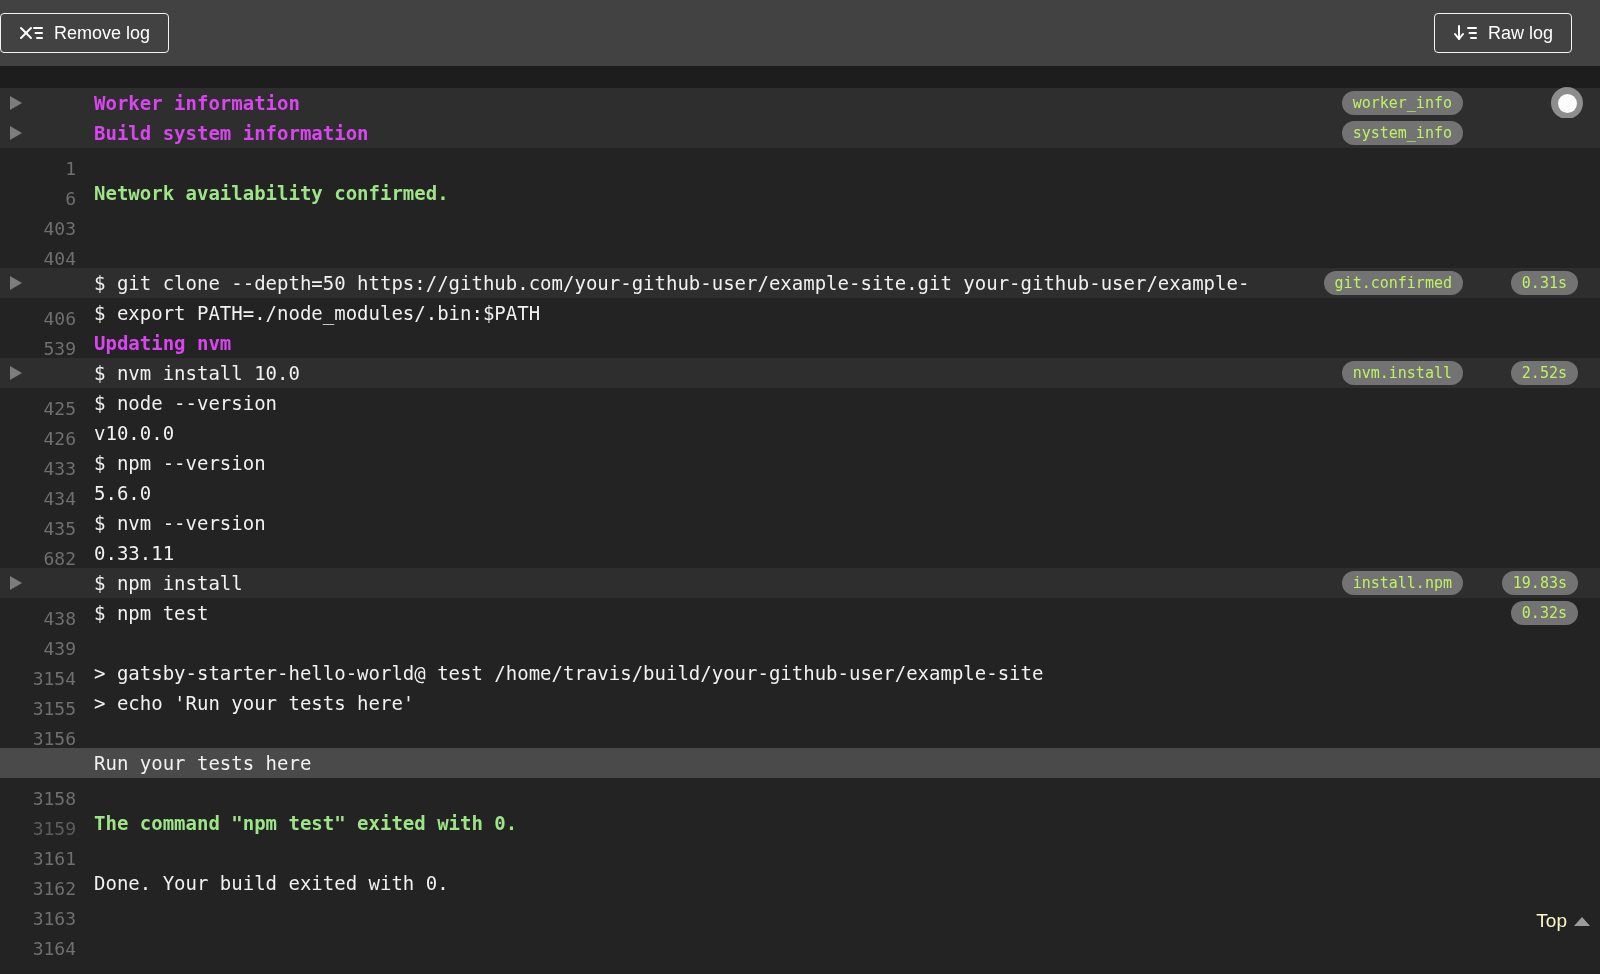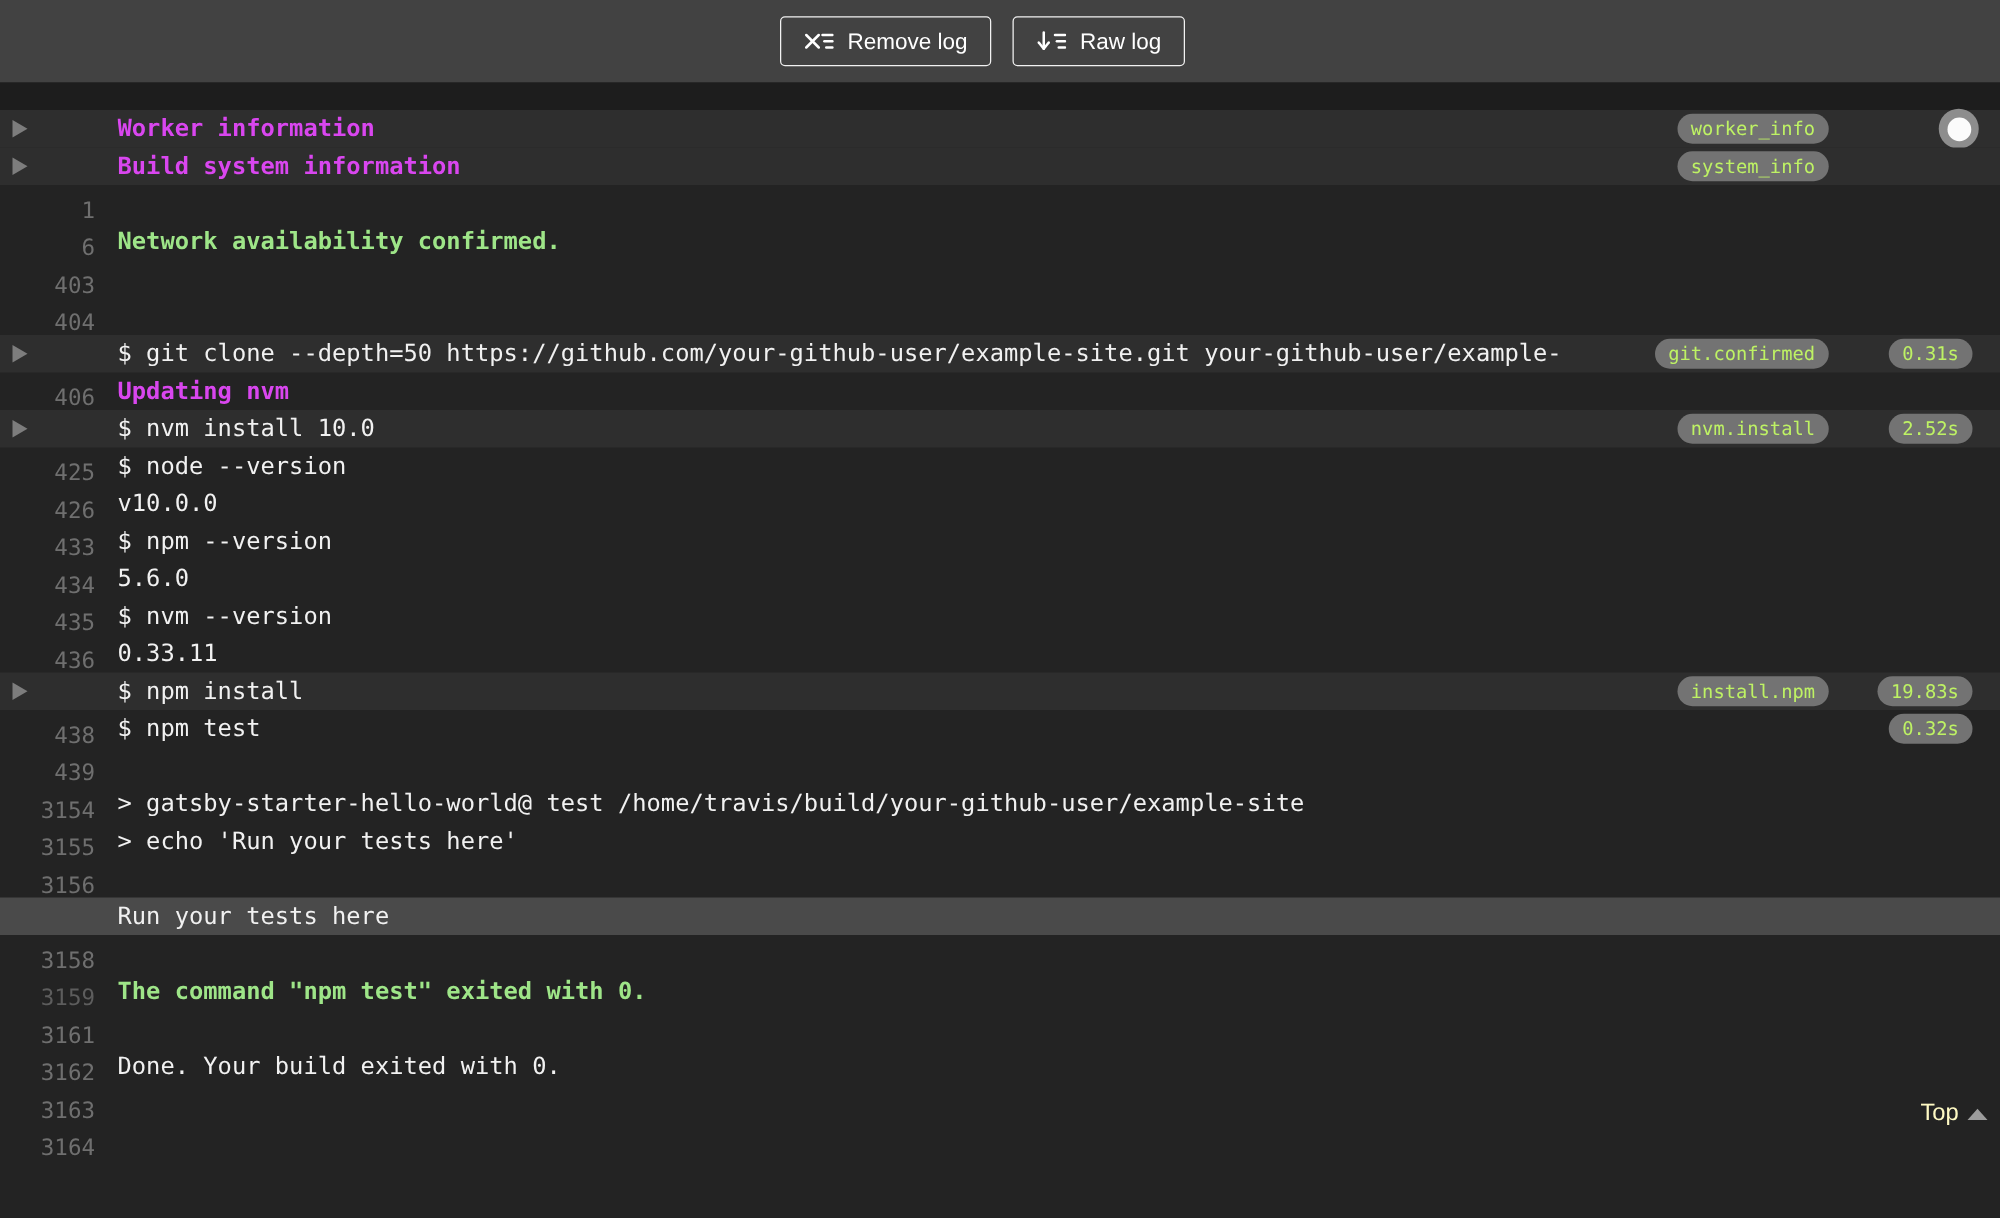--- a/index.html
+++ b/index.html
@@ -1,21 +1,21 @@
 <!DOCTYPE html>
 <html><head>
 <meta charset="utf-8">
 <style>
   * { margin:0; padding:0; box-sizing:border-box; }
   html,body { width:1600px; height:974px; overflow:hidden; background:#232323; }
 
   
   .top-bar {
     height:66px; background:#424242;
-    display:flex; justify-content:center; align-items:center;
+    display:flex; justify-content:space-between; align-items:center;
     gap:17px; padding-right:28px;
   }
   .log-btn {
     display:flex; align-items:center; gap:11px;
     height:40px; padding:0 18px;
     background:transparent; border:1px solid #f2f2f2; border-radius:4px;
     color:#ffffff; font-family:"Liberation Sans", sans-serif; font-size:18px;
     cursor:pointer;
   }
   .log-btn svg { display:block; }
@@ -187,20 +187,30 @@
       <a class="line-number" href="#">539</a>
     </div>
     <span class="line-text">$ git clone --depth=50 https://github.com/your-github-user/example-site.git your-github-user/example-</span>
     <span class="name-badge">git.confirmed</span>
     <span class="duration-badge">0.31s</span>
     
   </div>
     <div class="log-row">
     <div class="gutter">
       
+      <a class="line-number" href="#">424</a>
+    </div>
+    <span class="line-text">$ export PATH=./node_modules/.bin:$PATH</span>
+    
+    
+    
+  </div>
+    <div class="log-row">
+    <div class="gutter">
+      
       <a class="line-number" href="#">425</a>
     </div>
     <span class="line-text yellow">Updating nvm</span>
     
     
     
   </div>
     <div class="log-row hl-fold">
     <div class="gutter">
       <span class="fold-arrow"></span>
@@ -237,21 +247,21 @@
       <a class="line-number" href="#">435</a>
     </div>
     <span class="line-text">$ npm --version</span>
     
     
     
   </div>
     <div class="log-row">
     <div class="gutter">
       
-      <a class="line-number" href="#">436</a>
+      <a class="line-number" href="#">682</a>
     </div>
     <span class="line-text">5.6.0</span>
     
     
     
   </div>
     <div class="log-row">
     <div class="gutter">
       
       <a class="line-number" href="#">437</a>

